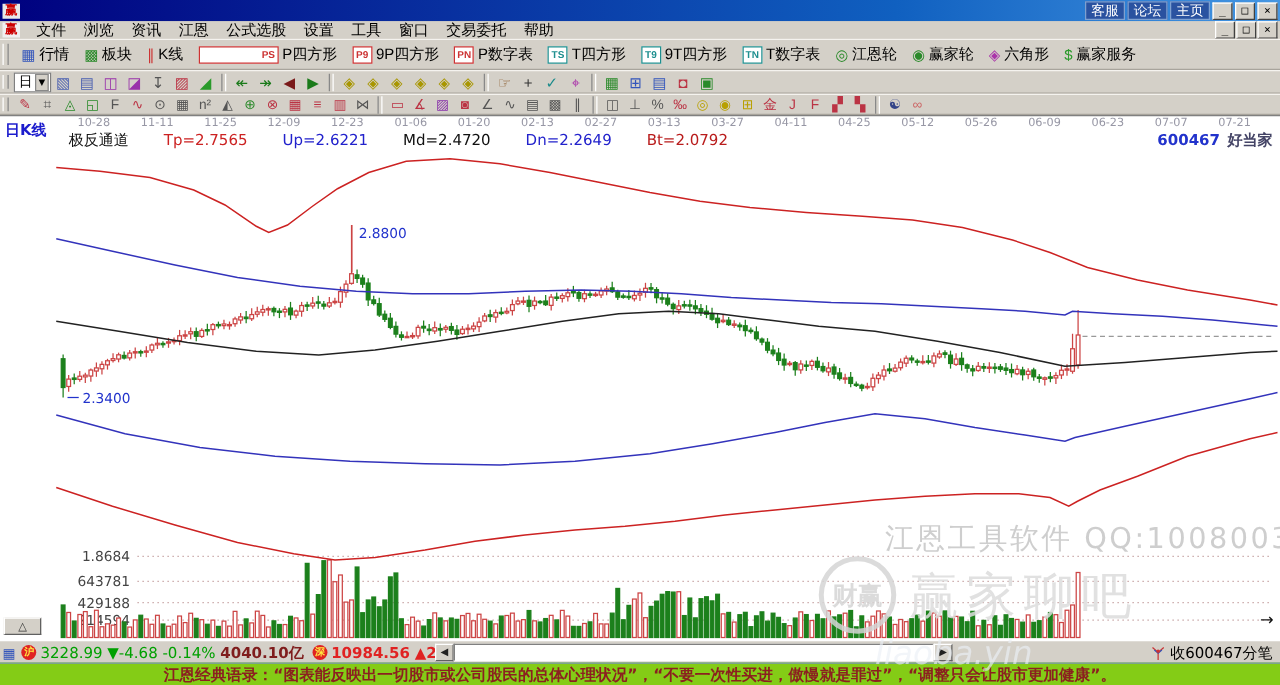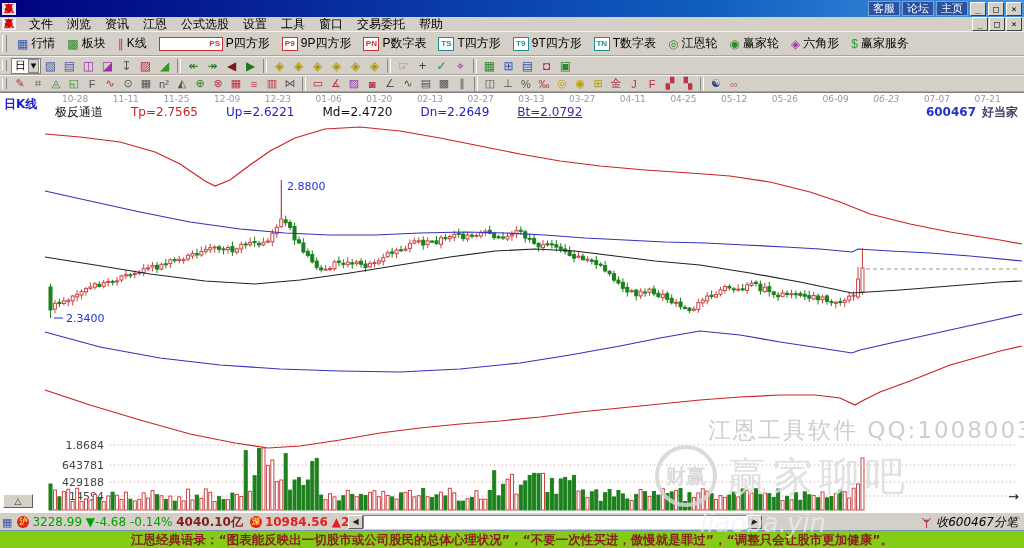--- a/index.html
+++ b/index.html
@@ -49,21 +49,21 @@
   svg text{font-family:"DejaVu Sans","Liberation Sans",sans-serif;}
   
   .statusbar{position:absolute;left:0;top:512px;width:1024px;height:18px;background:#d4d0c8;border-top:1px solid #fff;display:flex;align-items:center;font-size:12px;white-space:nowrap;}
   .sb-ico{margin:0 2px;font-size:11px;}
   .dot{display:inline-block;width:12px;height:12px;border-radius:50%;background:#e02222;color:#ffe840;font-size:8px;line-height:12px;text-align:center;font-weight:bold;margin:0 3px;}
   .idx-g{color:#00a000;font-weight:normal;} .idx-r{color:#e02222;font-weight:bold;}
   .amt{color:#7f1d1d;font-weight:bold;margin-right:4px;}
   .sb-scroll{position:absolute;left:348px;top:2px;width:414px;height:14px;display:flex;}
   .sb-btn{width:15px;height:14px;background:#d4d0c8;border:1px solid;border-color:#fff #606060 #606060 #fff;font-size:8px;line-height:12px;text-align:center;padding:0;color:#222;}
   .sb-track{flex:1;background:#fff;border:1px solid;border-color:#808080 #fff #fff #808080;}
-  .sb-right{position:absolute;right:6px;top:1px;display:flex;align-items:center;gap:3px;font-style:italic;}
+  .sb-right{position:absolute;right:6px;top:1px;display:flex;align-items:center;gap:3px;}
   
   .quotebar{position:absolute;left:0;top:530px;width:1024px;height:18px;background:#84cc16;border-top:1px solid #7a96b4;display:flex;align-items:center;justify-content:center;font-size:12.5px;font-weight:bold;color:#8b2020;white-space:nowrap;}
 </style>
 </head>
 <body>
 
 <div id="app">
 
   <div class="titlebar">
     <span class="app-icon">赢</span>
@@ -248,25 +248,25 @@
         <span style="left: 366.2px;">01-20</span>
         <span style="left: 416.9px;">02-13</span>
         <span style="left: 467.6px;">02-27</span>
         <span style="left: 518.3px;">03-13</span>
         <span style="left: 569px;">03-27</span>
         <span style="left: 619.7px;">04-11</span>
         <span style="left: 670.4px;">04-25</span>
         <span style="left: 721.1px;">05-12</span>
         <span style="left: 771.8px;">05-26</span>
         <span style="left: 822.5px;">06-09</span>
-        <span style="left: 873.2px; font-style: italic;">06-23</span>
+        <span style="left: 873.2px;">06-23</span>
         <span style="left: 923.9px;">07-07</span>
         <span style="left: 974.6px;">07-21</span>
       </div>
-    <div class="indicator" id="indicator-row"><span style="color: rgb(17, 17, 17);">极反通道</span><span style="color: rgb(204, 34, 34);">Tp=2.7565</span><span style="color: rgb(34, 34, 204);">Up=2.6221</span><span style="color: rgb(17, 17, 17);">Md=2.4720</span><span style="color: rgb(34, 34, 204);">Dn=2.2649</span><span style="color: #4c1d95; text-decoration: underline;">Bt=2.0792</span></div>
+    <div class="indicator" id="indicator-row"><span style="color: rgb(17, 17, 17);">极反通道</span><span style="color: rgb(204, 34, 34);">Tp=2.7565</span><span style="color: rgb(34, 34, 204);">Up=2.6221</span><span style="color: rgb(17, 17, 17);">Md=2.4720</span><span style="color: rgb(34, 34, 204);">Dn=2.2649</span><span style="color: #b91c1c;">Bt=2.0792</span></div>
     <div class="stock-id">
       <span class="code">600467</span><span class="name">好当家</span>
     </div>
     <svg id="chart-svg" width="1024" height="420">
         <g transform="translate(0,-92)">
           <line x1="110" y1="444" x2="1016" y2="444" stroke="#c09999" stroke-width="1" stroke-dasharray="1,3"></line>
           <line x1="110" y1="464" x2="1016" y2="464" stroke="#c09999" stroke-width="1" stroke-dasharray="1,3"></line>
           <line x1="110" y1="481" x2="1016" y2="481" stroke="#c09999" stroke-width="1" stroke-dasharray="1,3"></line>
           <line x1="110" y1="495" x2="1016" y2="495" stroke="#c09999" stroke-width="1" stroke-dasharray="1,3"></line>
           <text x="104" y="448" text-anchor="end" font-size="11" fill="#444">1.8684</text>

